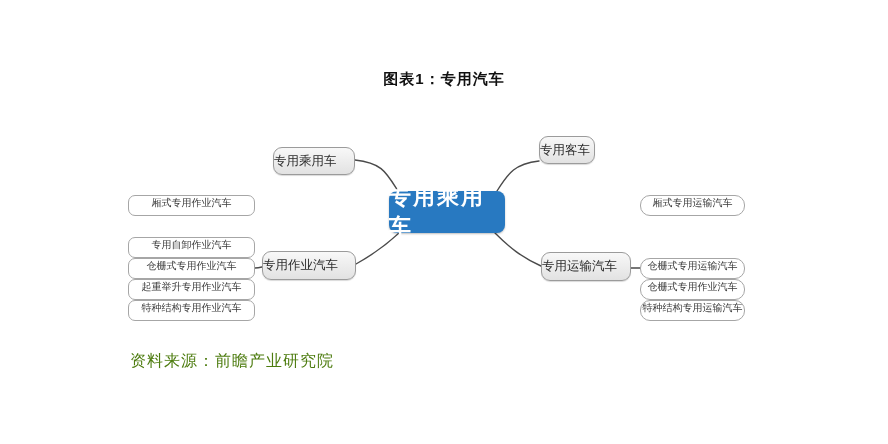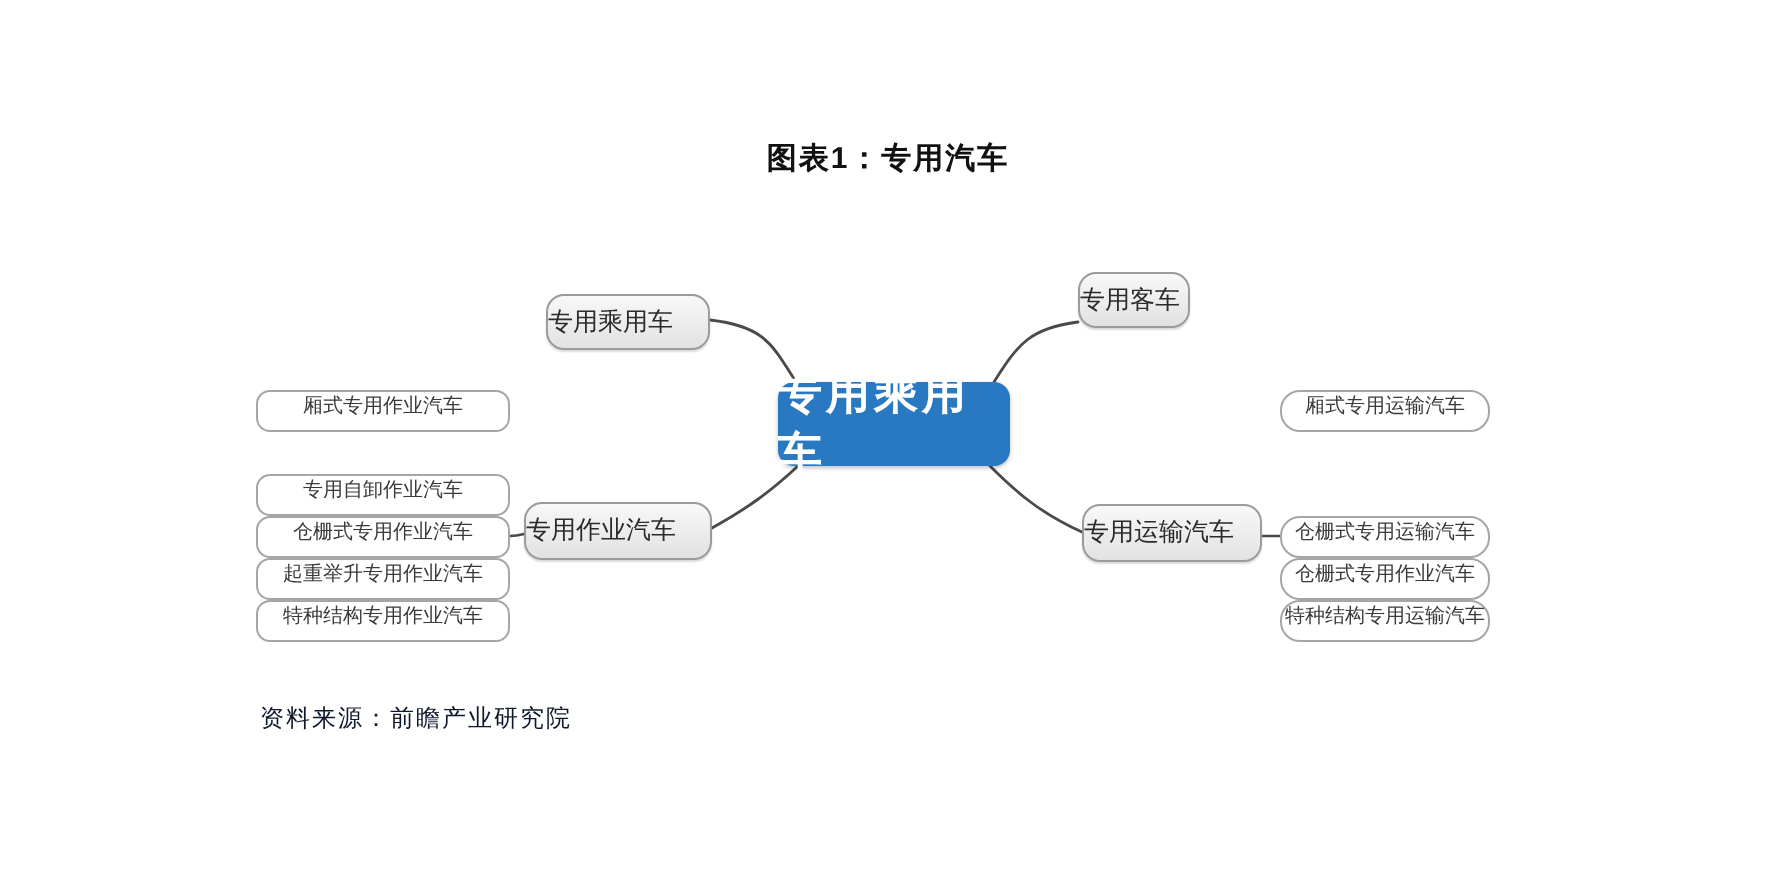--- a/index.html
+++ b/index.html
@@ -30,21 +30,21 @@
   .node-work{left:262px;top:251px;width:94px;height:29px;}
   .node-transport{left:541px;top:252px;width:90px;height:29px;}
   .leaf{
     position:absolute;display:flex;align-items:flex-start;justify-content:center;
     background:#ffffff;border:1px solid #a6a6a6;border-radius:7px;
     font-size:10px;color:#3a3a3a;box-sizing:border-box;white-space:nowrap;
   }
   .leaf-left{left:128px;width:127px;height:21px;}
   .leaf-right{left:640px;width:105px;height:21px;border-radius:10px;}
   .source{
-    position:absolute;left:130px;top:351px;font-size:12px;color:#0f172a;letter-spacing:1px;
+    position:absolute;left:130px;top:351px;font-size:16px;color:#4d7c0f;letter-spacing:1px;
   }
 </style>
 </head>
 <body>
 
 <div class="stage">
 
   <div class="title">图表1：专用汽车</div>
 
   <svg class="connectors" viewBox="0 0 888 444" xmlns="http://www.w3.org/2000/svg">

